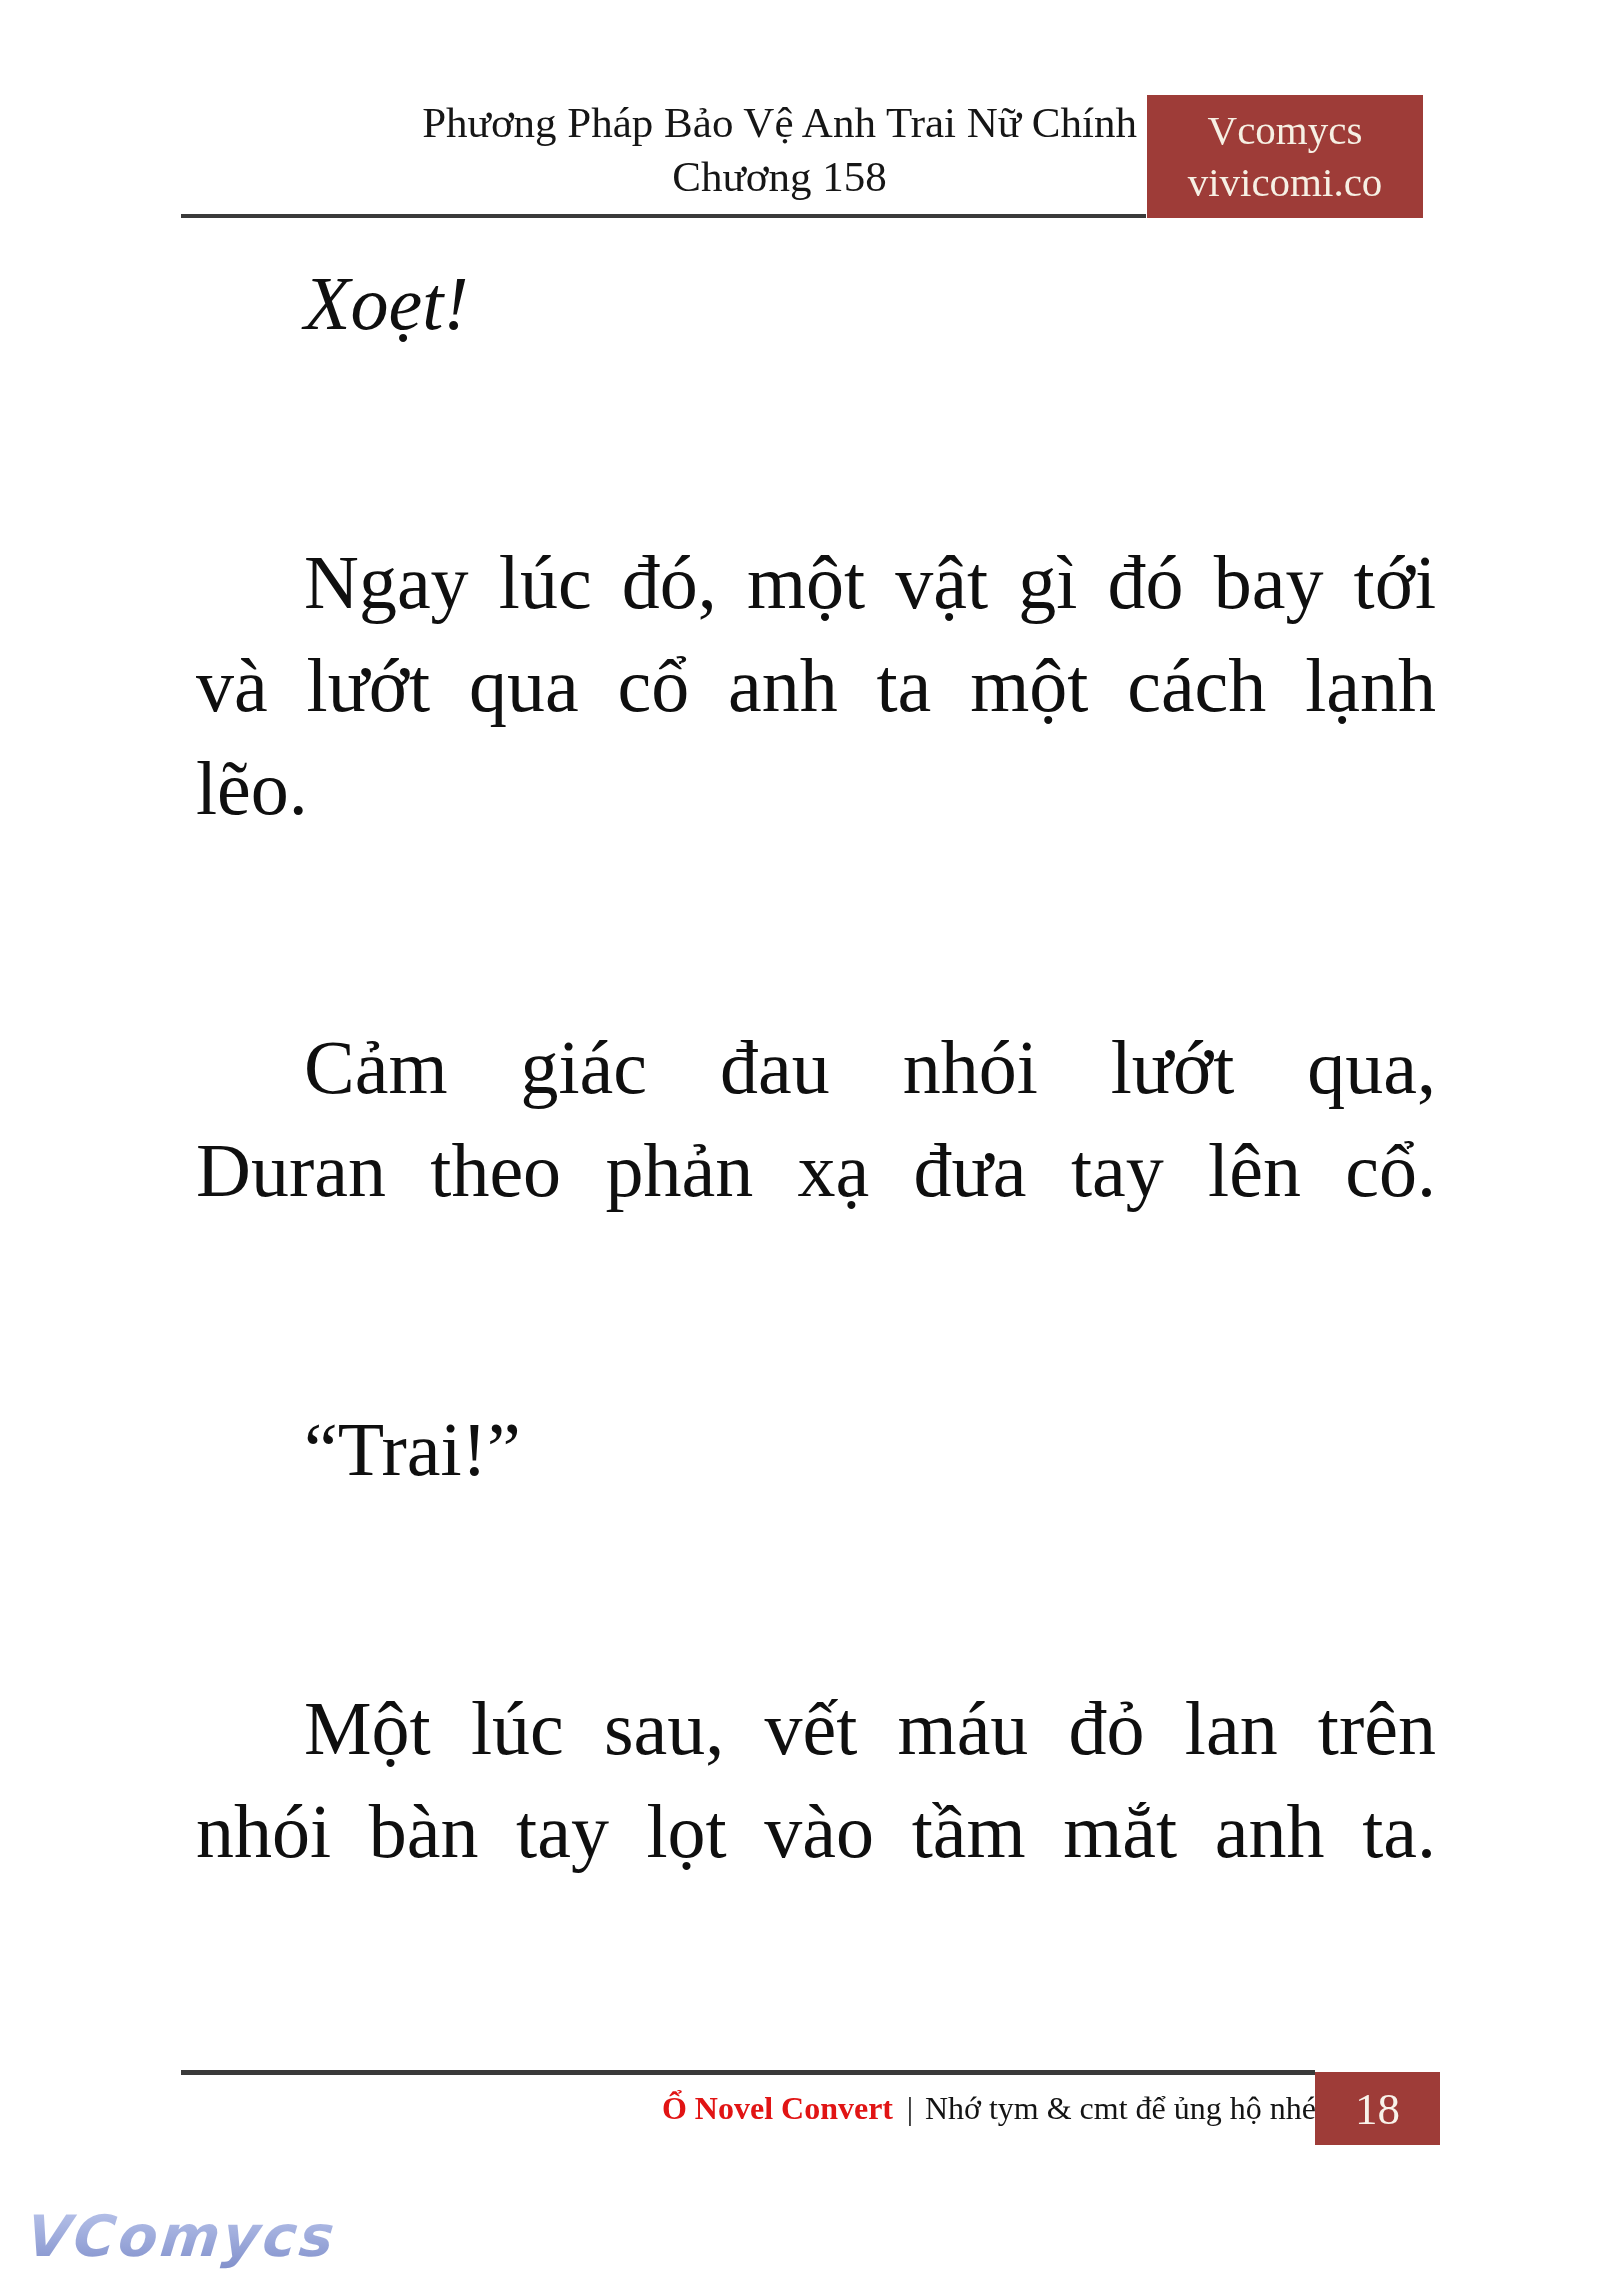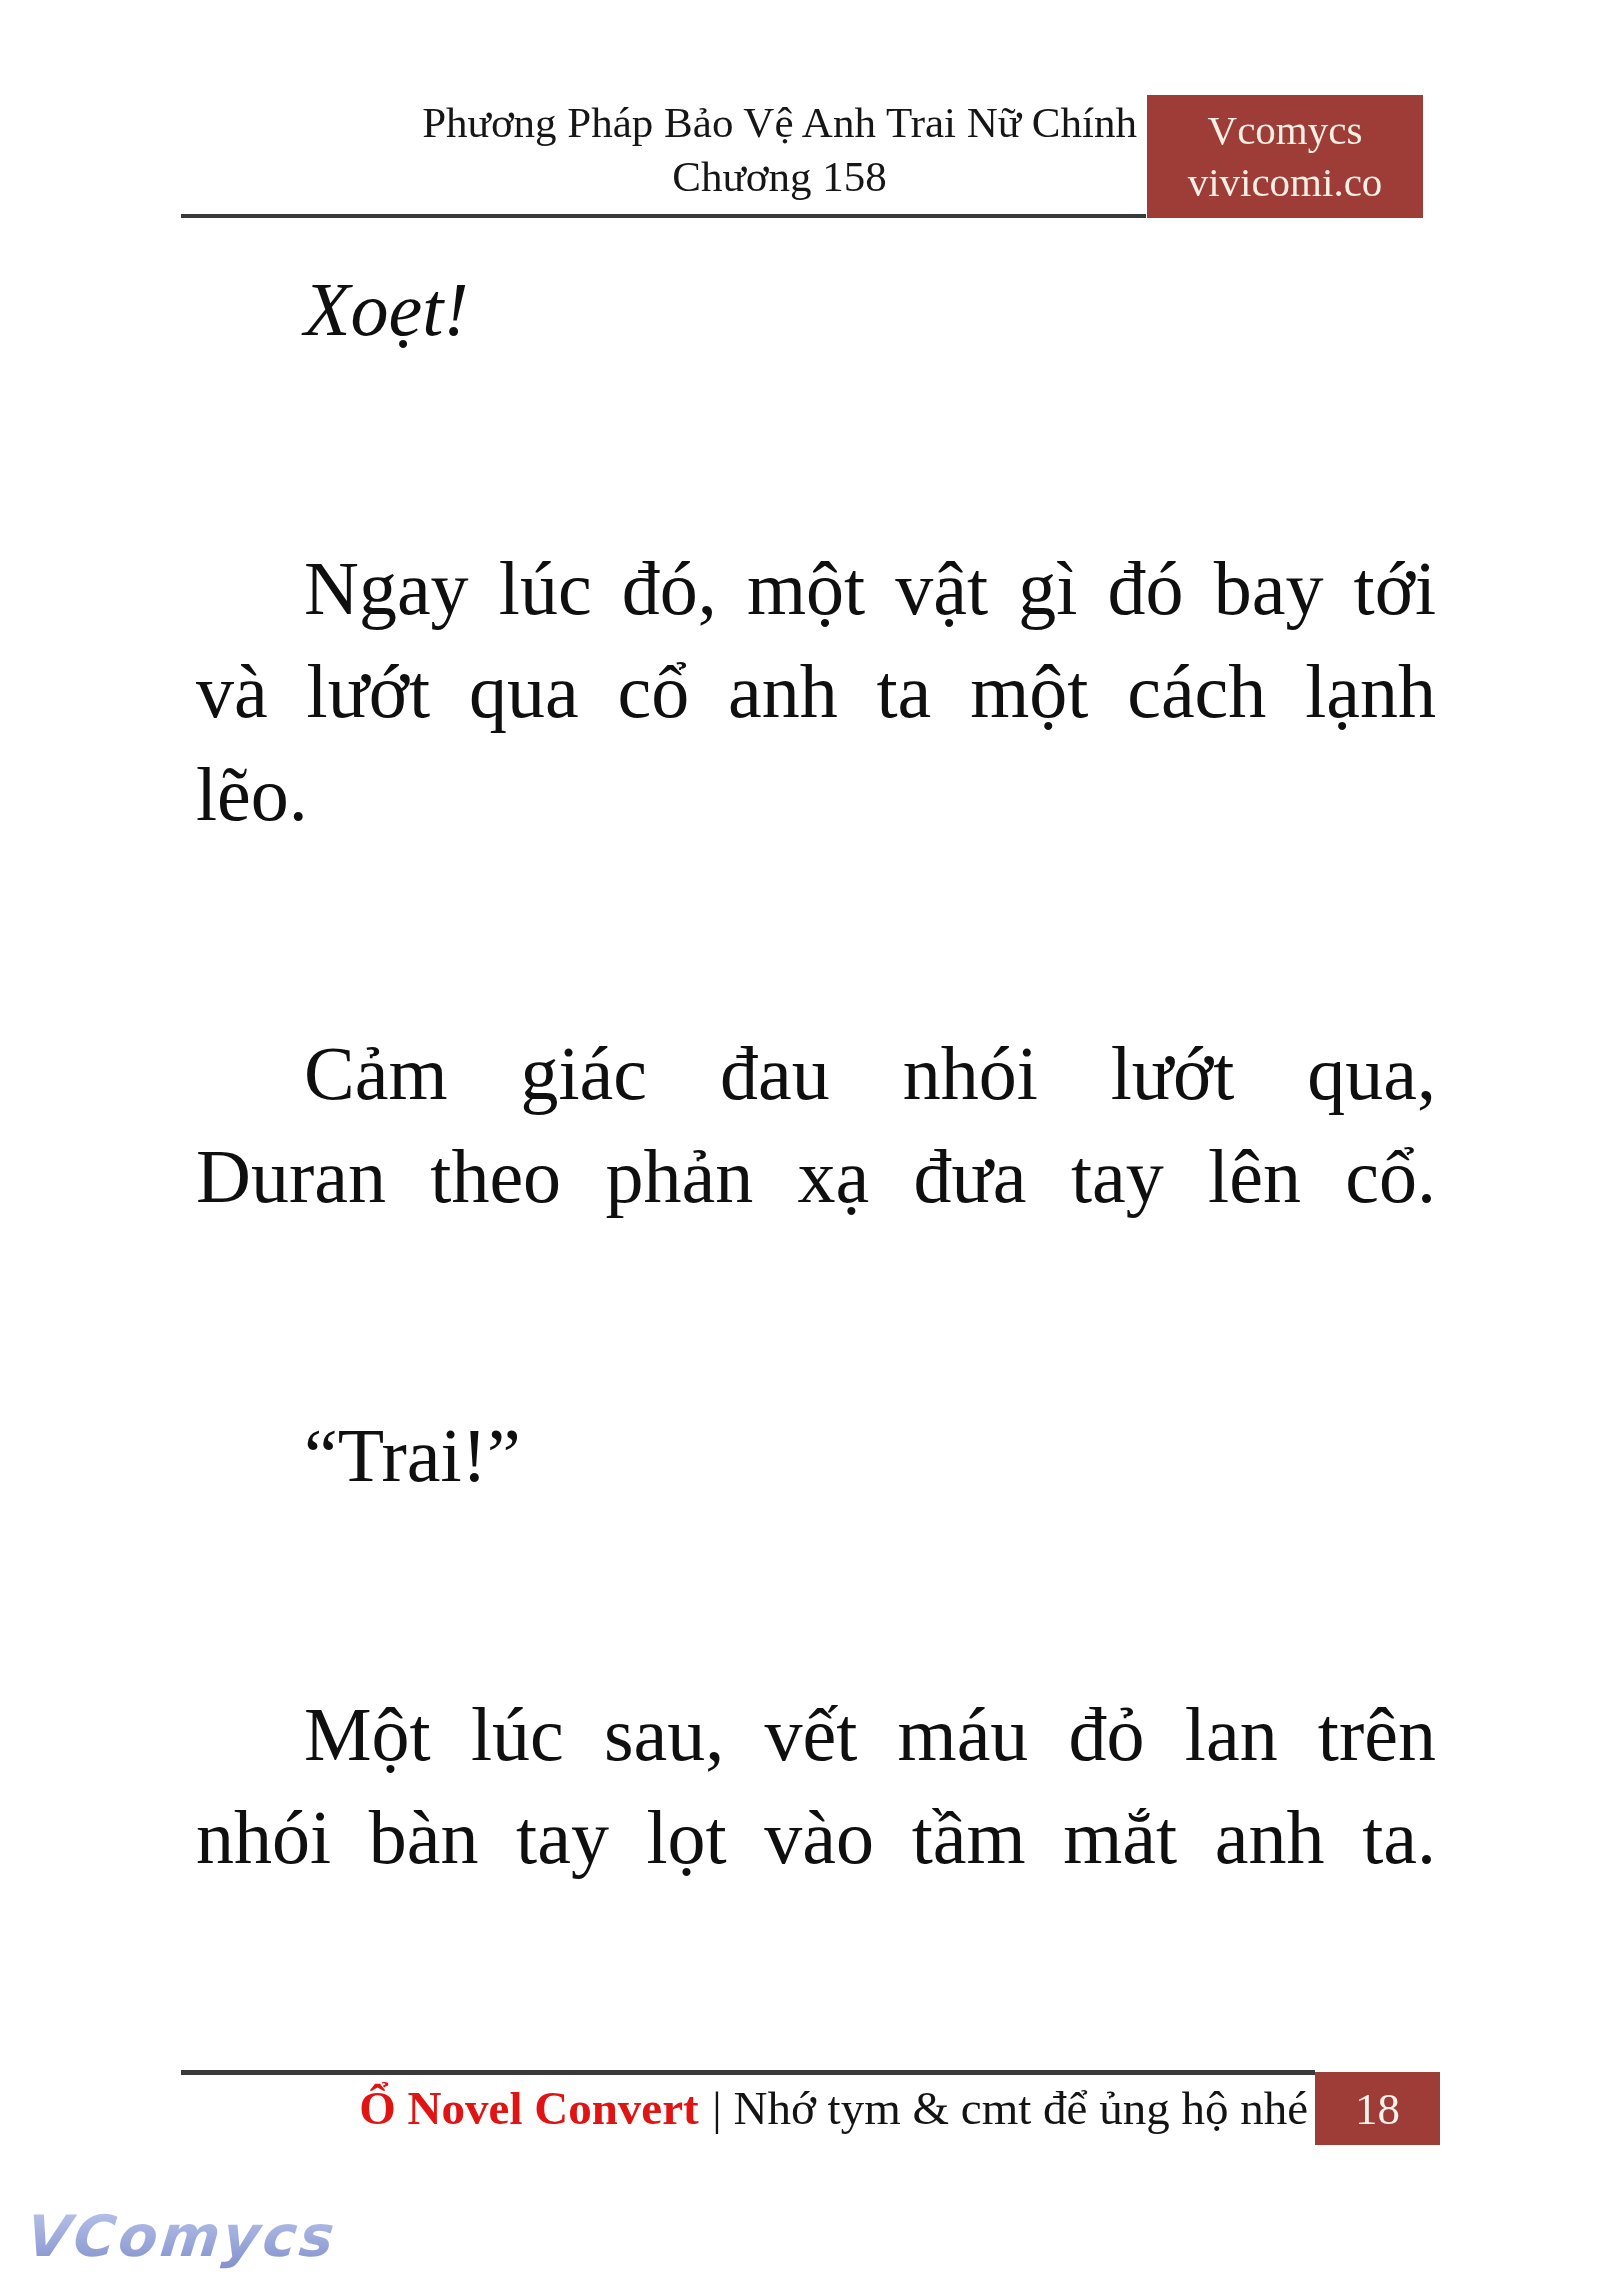--- a/index.html
+++ b/index.html
@@ -44,21 +44,21 @@
     top: 214px;
     width: 965px;
     height: 3.9px;
     background: var(--rule, #3a3a3a);
   }
 
   
   .body-text {
     position: absolute;
     left: 196px;
-    top: 258px;
+    top: 252px;
     width: 1240px;
     font-size: 76px;
     line-height: 103px;
     color: #0f0f0f;
   }
   .para { margin: 0 0 176px 0; }
   .para.italic { font-style: italic; }
   .line { text-align: left; }
   .line.justify { text-align: justify; text-align-last: justify; }
   .line.indent { padding-left: 108px; }
@@ -68,22 +68,22 @@
     position: absolute;
     left: 181px;
     top: 2070px;
     width: 1134px;
     height: 4.9px;
     background: var(--rule, #3a3a3a);
   }
   .footer-text {
     position: absolute;
     top: 2079px;
-    right: 314px;
-    font-size: 47px;
+    right: 306px;
+    font-size: 32px;
     line-height: 59px;
     white-space: nowrap;
     color: #141414;
   }
   .footer-brand {
     color: var(--brand-red, #e11414);
     font-weight: bold;
   }
   .footer-sep { padding: 0 11.8px 0 13.7px; }
   .footer-pagebox {

